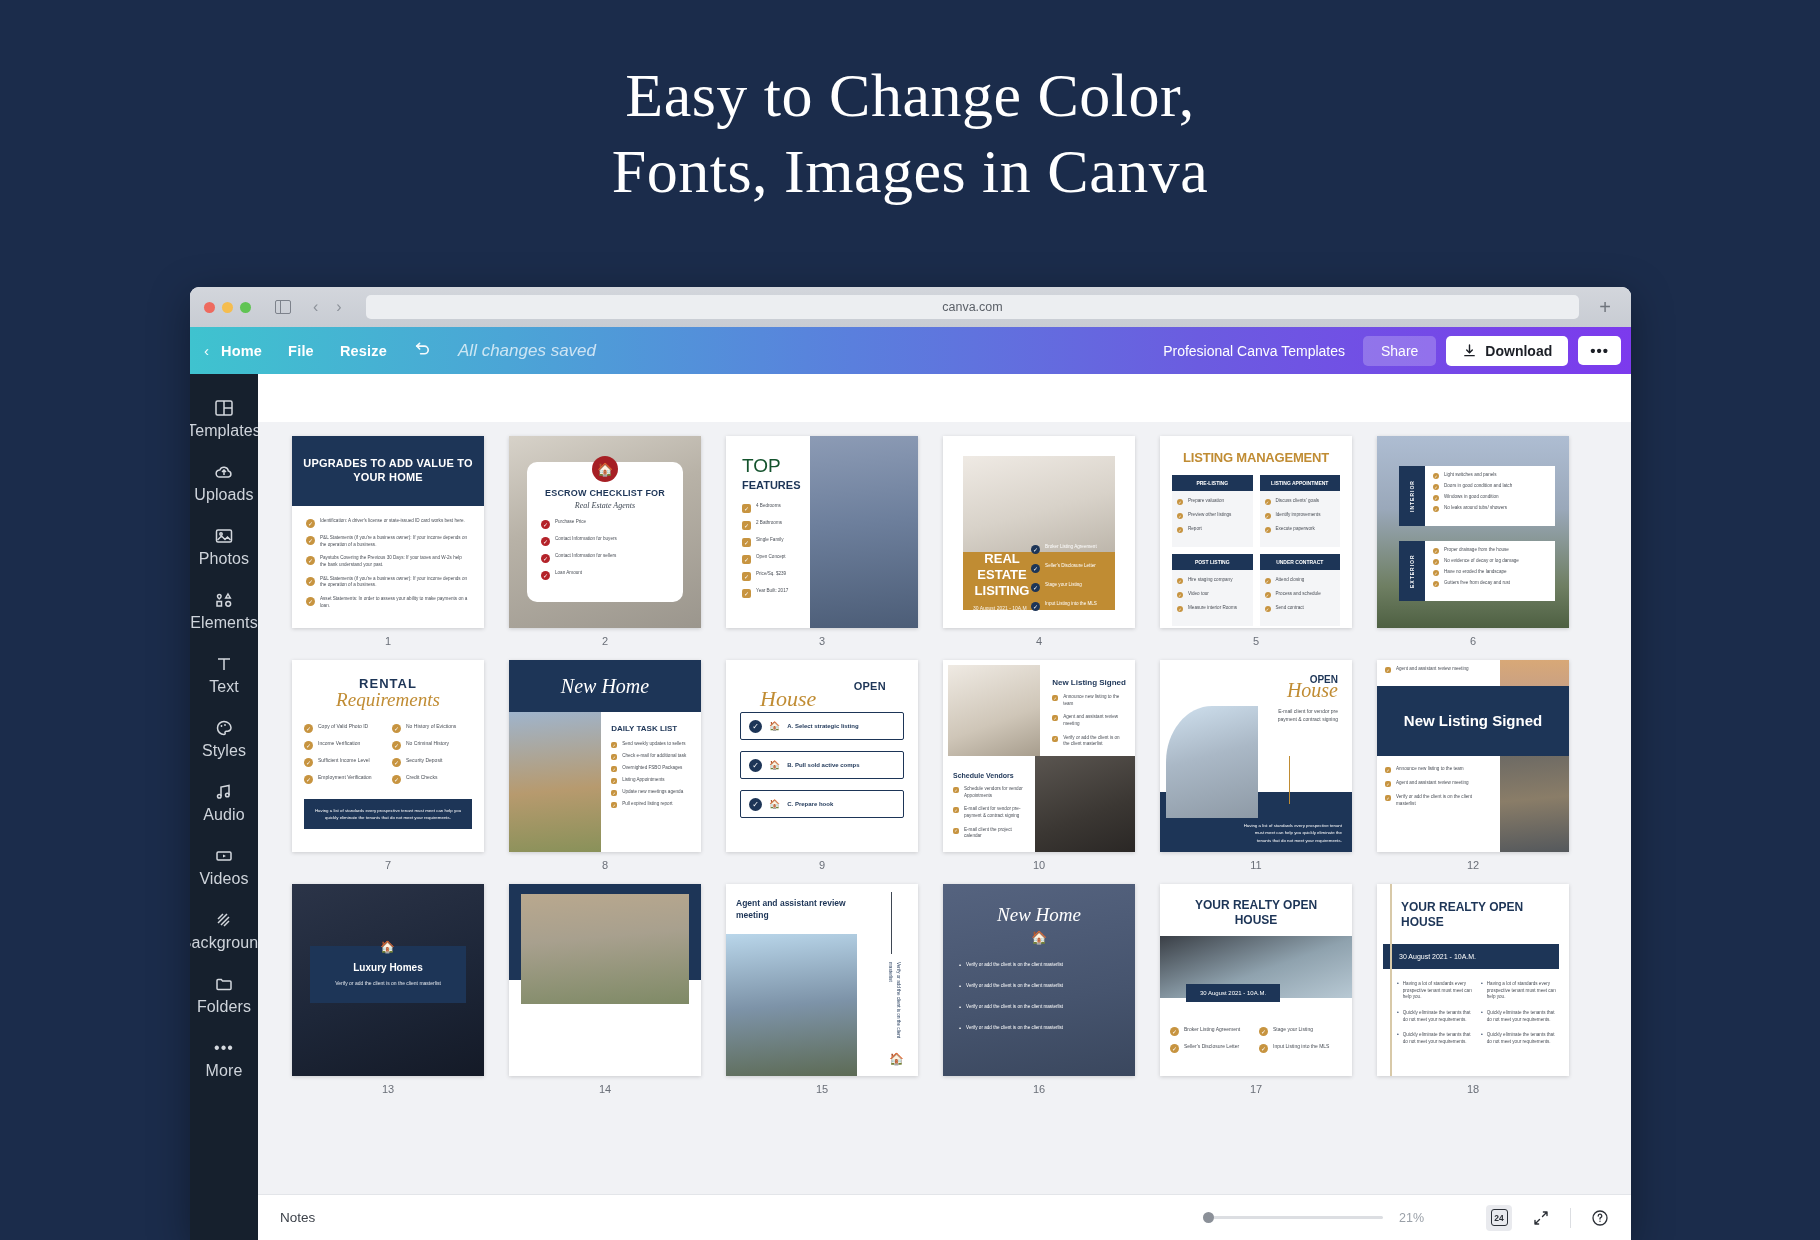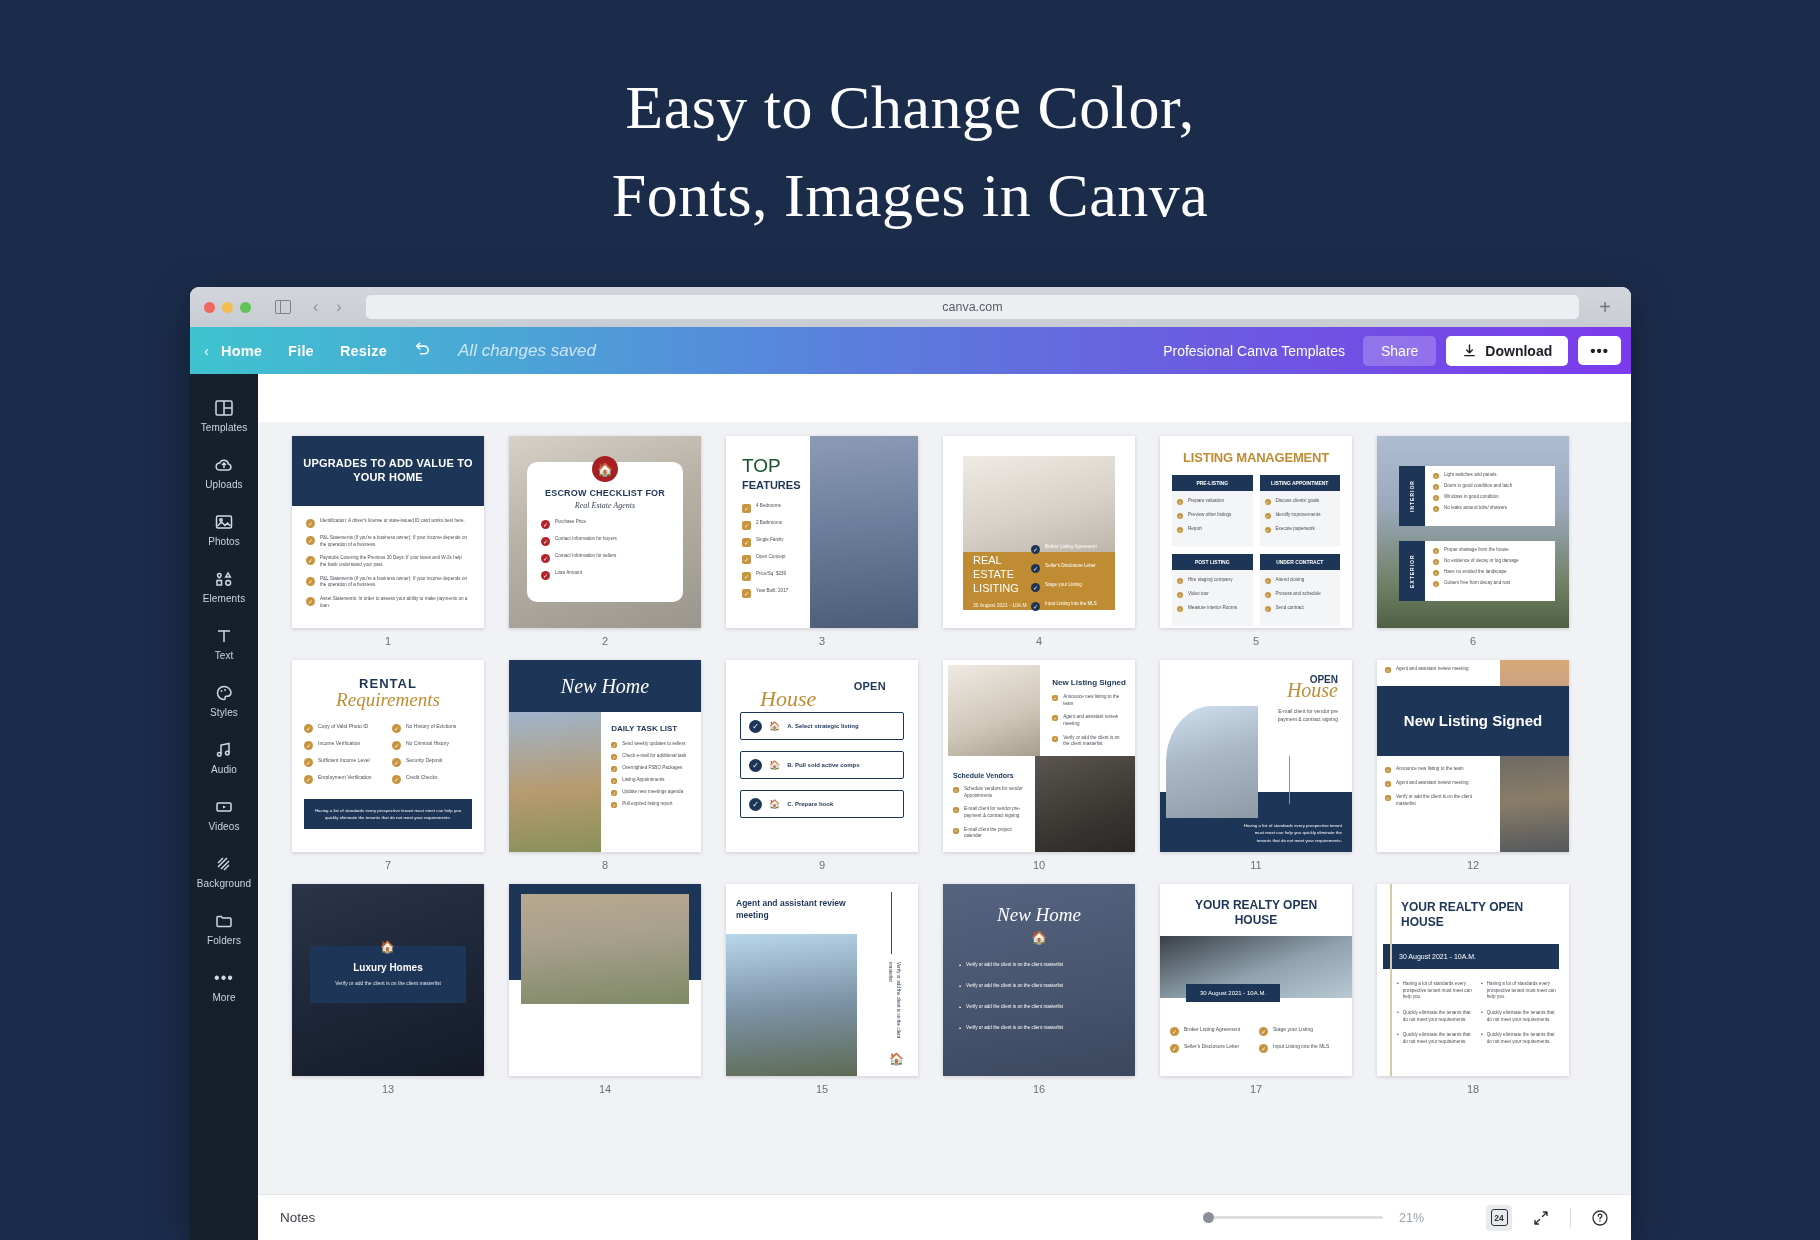--- a/index.html
+++ b/index.html
@@ -13,21 +13,21 @@
   .headline {
     text-align:center;
     color:#ffffff;
     font-family:"Liberation Serif", serif;
     font-size:62px;
     line-height:1.22;
     font-weight:400;
     padding-top:58px;
     letter-spacing:0.5px;
   }
-  .headline span { display:block;margin-top:12px; }
+  .headline span { display:block; }
 
   
   .browser {
     position:absolute;
     left:190px; top:287px;
     width:1441px; height:953px;
     background:#ffffff;
     border-radius:9px 9px 0 0;
     overflow:hidden;
     box-shadow:0 10px 40px rgba(0,0,0,.35);
@@ -94,21 +94,21 @@
   .left-rail {
     width:68px; background:#16202d; color:#c9ced6;
     padding-top:12px; flex-shrink:0;
   }
   .rail-item {
     display:flex; flex-direction:column; align-items:center; gap:4px;
     padding:12px 0 10px; font-size:10px; letter-spacing:.1px;
   }
   .rail-icon { width:20px;height:20px; display:flex;align-items:center;justify-content:center;}
   .rail-icon svg { width:20px;height:20px; stroke:#d4d8de; fill:none; stroke-width:1.5;}
-  .rail-label { color:#cfd4db; font-size:10px; }
+  .rail-label { color:#cfd4db; font-size:16px; }
   .rail-item.more .rail-icon { font-size:16px; color:#d4d8de; letter-spacing:1px;}
 
   .work-area { flex:1; background:#f1f2f5; position:relative; display:flex; flex-direction:column;}
   .white-strip { height:48px; background:#ffffff; }
   .grid-wrap { flex:1; padding:14px 30px 0 34px; overflow:hidden;}
   .grid {
     display:grid; grid-template-columns:repeat(6,192px);
     column-gap:25px; row-gap:4px;
   }
   .cell { display:flex; flex-direction:column; align-items:center; }
@@ -436,21 +436,21 @@
               </div>
             </div>
             <div class="thumb-num">3</div>
           </div>
 
           <div class="cell">
             <div class="thumb">
               <div style="position:absolute;left:20px;right:20px;top:20px;height:96px;" class="ph-living"></div>
               <div style="position:absolute;left:20px;right:20px;top:116px;bottom:18px;background:#c08c33;display:flex;padding:10px 10px;">
                 <div style="flex:0 0 44%;display:flex;flex-direction:column;justify-content:center;">
-                  <div style="color:#fff;font-weight:400;font-size:11px;line-height:1.25;">REAL ESTATE LISITING</div>
+                  <div style="color:#fff;font-weight:700;font-size:13px;line-height:1.25;text-align:center;">REAL ESTATE LISITING</div>
                   <div style="color:#fff;font-size:5px;margin-top:6px;opacity:.92;">30 August 2021 - 10A.M</div>
                 </div>
                 <div style="flex:1;display:flex;flex-direction:column;justify-content:center;gap:2px;">
                   <div class="chk-row">
                       <div class="chk navy">✓</div>
                       <div class="chk-txt" style="color:#fff;">Broker Listing Agreement</div>
                     </div>
                   <div class="chk-row">
                       <div class="chk navy">✓</div>
                       <div class="chk-txt" style="color:#fff;">Seller's Disclosure Letter</div>

